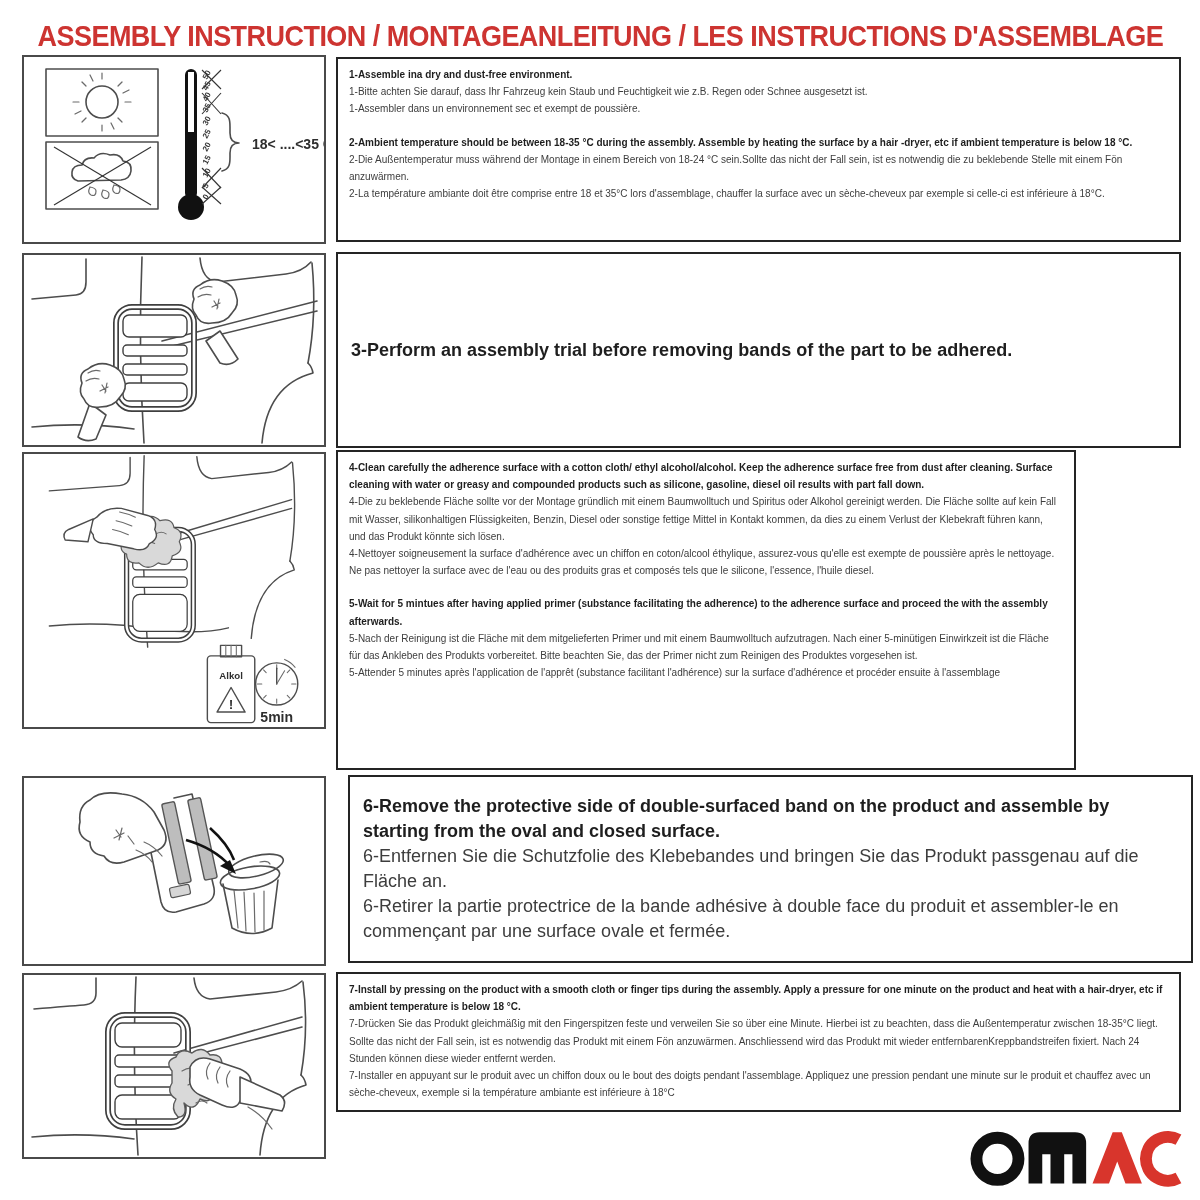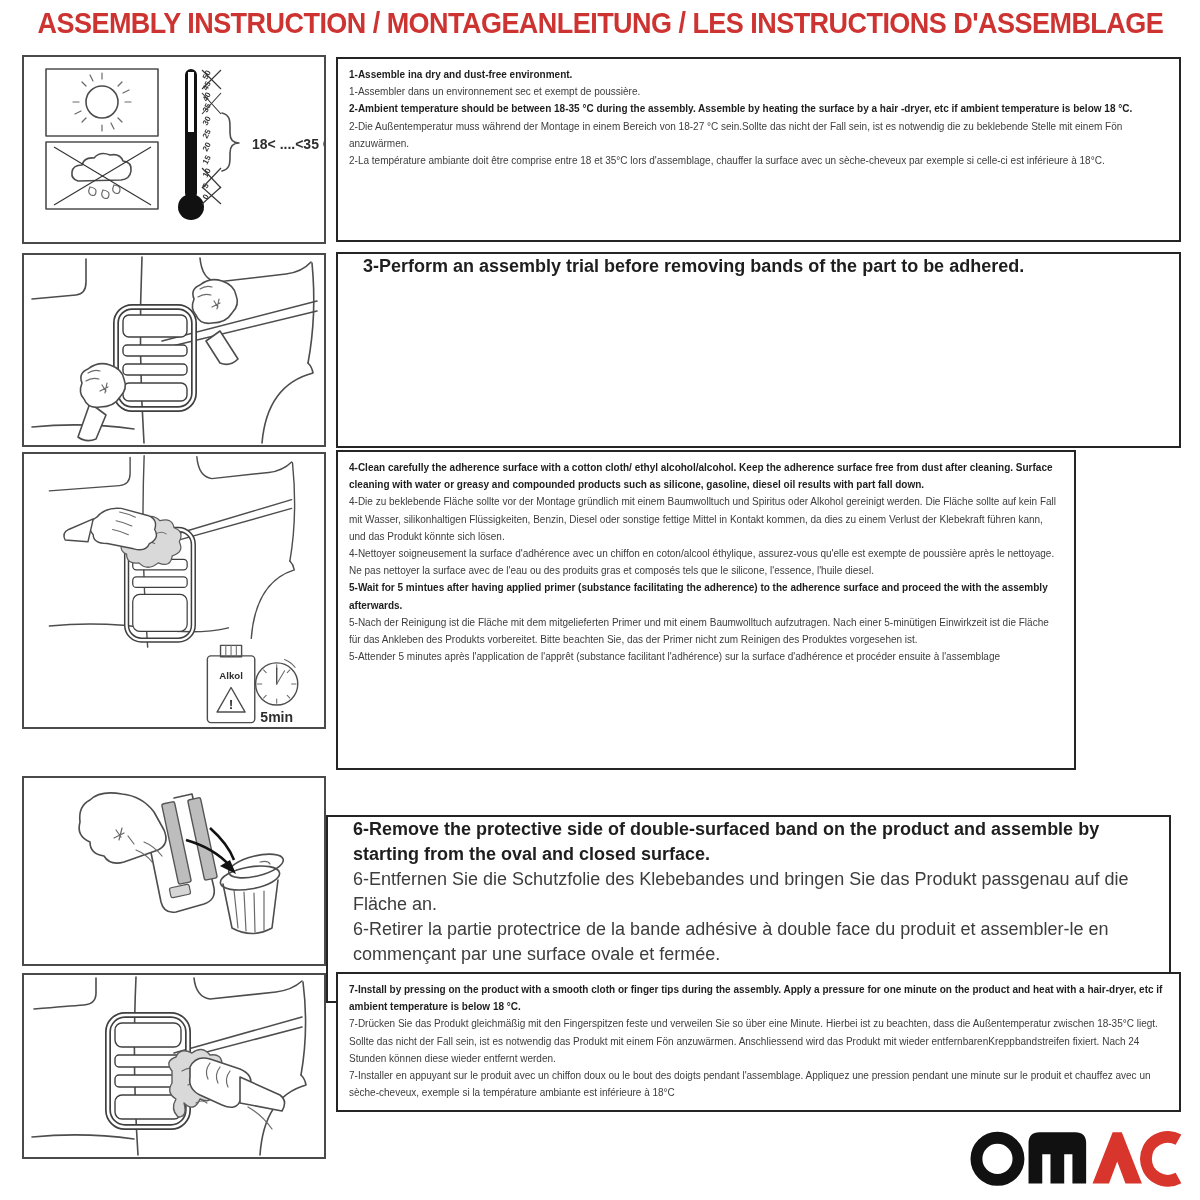--- a/index.html
+++ b/index.html
@@ -1,39 +1,39 @@
 <!DOCTYPE html>
 <html><head>
 <meta charset="utf-8">
 <style>
   html,body{margin:0;padding:0;background:#ffffff;}
   #page{position:relative;width:1200px;height:1200px;background:#fff;overflow:hidden;
         font-family:"Liberation Sans","DejaVu Sans",sans-serif;}
 
   
-  #title{position:absolute;left:0;top:0;width:1200px;height:46px;
+  #title{position:absolute;left:0;top:13px;width:1200px;height:46px;
          display:flex;align-items:center;justify-content:center;}
   #title span{display:inline-block;white-space:nowrap;font-weight:700;font-size:30px;
          letter-spacing:-0.6px;transform:scaleX(0.90);transform-origin:center;
          color:var(--red);}
 
   :root{--red:#cd3431;--logo-red:#d8352c;--ink:#3d3d3d;--ink-bold:#1e1e1e;--line:#4d4d4d;}
 
   
   .panel{position:absolute;background:#fff;box-sizing:border-box;}
   .panel.left{border:2px solid #4a4a4a;}
   .panel.right{border:2px solid #242424;}
 
   .txt-sm{font-size:10px;line-height:17.2px;color:var(--ink);}
   .txt-lg{font-size:18px;line-height:25px;color:var(--ink);}
   p{margin:0;}
   .bold{font-weight:700;color:var(--ink-bold);}
-  .gap{}
+  .gap{margin-top:16px;}
   .pad-sm{padding:7px 12px 4px 11px;}
-  .center-v{display:flex;flex-direction:column;justify-content:flex-start;padding-left:25px;}
+  .center-v{display:flex;flex-direction:column;justify-content:center;padding-left:13px;}
   .narrow{max-width:778px;}
 
   svg{display:block;}
   .ln{stroke:var(--line);stroke-width:1.6;fill:none;stroke-linecap:round;stroke-linejoin:round;}
   .ln-thin{stroke:#6a6a6a;stroke-width:1.2;fill:none;stroke-linecap:round;}
   .frame-outer{stroke:#3f3f3f;stroke-width:6;fill:none;stroke-linejoin:round;}
   .frame-inner{stroke:#ffffff;stroke-width:2.6;fill:none;stroke-linejoin:round;}
   .slot{stroke:#3f3f3f;stroke-width:1.4;fill:#ffffff;}
   .cloth{fill:#d9d9d9;stroke:#5c5c5c;stroke-width:1.4;stroke-linejoin:round;}
   .hand{fill:#ffffff;stroke:#4d4d4d;stroke-width:1.6;stroke-linejoin:round;}
@@ -118,23 +118,24 @@
         </g>
 
         <path class="ln" stroke-width="2" d="M198,56 C206,58 206,64 206,70 L206,76 C206,84 211,86 215,86 C211,86 206,88 206,96 L206,100 C206,106 206,112 198,114"></path>
         <text x="228" y="92" font-size="14" class="illus-label">18&lt; ....&lt;35 C</text>
       </g>
     </svg>
   </div>
 
   <div class="panel right pad-sm" style="left:336px;top:57px;width:845px;height:185px;">
     <p class="txt-sm bold">1-Assemble ina dry and dust-free environment.</p>
+    <p class="txt-sm">1-Bitte achten Sie darauf, dass Ihr Fahrzeug kein Staub und Feuchtigkeit wie z.B. Regen oder Schnee ausgesetzt ist.</p>
     <p class="txt-sm">1-Assembler dans un environnement sec et exempt de poussière.</p>
     <p class="txt-sm bold gap">2-Ambient temperature should be between 18-35 °C  during the assembly. Assemble by heating the surface by a hair -dryer, etc if ambient temperature is below 18 °C.</p>
-    <p class="txt-sm">2-Die Außentemperatur muss während der Montage in einem Bereich von 18-27 °C  sein.Sollte das nicht der Fall sein, ist es notwendig die zu beklebende Stelle mit einem Fön anzuwärmen.</p>
+    <p class="txt-sm">2-Die Außentemperatur muss während der Montage in einem Bereich von 18-24 °C  sein.Sollte das nicht der Fall sein, ist es notwendig die zu beklebende Stelle mit einem Fön anzuwärmen.</p>
     <p class="txt-sm">2-La température ambiante doit être comprise entre 18 et 35°C lors d'assemblage, chauffer la surface avec un sèche-cheveux par exemple si celle-ci est inférieure à 18°C.</p>
   </div>
 
   <div class="panel left" style="left:22px;top:253px;width:304px;height:194px;">
     <svg viewBox="0 0 300 190" width="100%" height="100%">
       <g>
         <path class="ln" d="M8,44 Q40,41 52,40 Q62,39 62,27 L62,4"></path>
         <path class="ln" d="M118,2 Q114,95 120,188"></path>
         <path class="ln" d="M176,3 Q178,25 193,27 L262,19 Q278,17 287,7"></path>
         <path class="ln" d="M288,8 Q293,60 284,108"></path>
@@ -269,21 +270,21 @@
         </g>
       </g>
       <g fill="#111" stroke="#111">
         <path d="M162,62 Q190,70 206,88" fill="none" stroke-width="2.6"></path>
         <polygon points="212,96 196,88 206,82" stroke="none"></polygon>
         <path d="M186,50 Q204,66 210,82" fill="none" stroke-width="2.6"></path>
       </g>
     </svg>
   </div>
 
-  <div class="panel right center-v" style="left:326px;top:775px;width:845px;height:188px;margin-top:40px;">
+  <div class="panel right center-v" style="left:348px;top:775px;width:845px;height:188px;">
     <div class="narrow">
       <p class="txt-lg bold">6-Remove the protective side of double-surfaced band on the product and assemble by starting from the oval and closed surface.</p>
       <p class="txt-lg">6-Entfernen Sie die Schutzfolie des Klebebandes und bringen Sie das Produkt passgenau auf die Fläche an.</p>
       <p class="txt-lg">6-Retirer la partie protectrice de la bande adhésive à double face du produit et assembler-le en commençant par une surface ovale et fermée.</p>
     </div>
   </div>
 
   <div class="panel left" style="left:22px;top:973px;width:304px;height:186px;">
     <svg viewBox="0 0 300 182" width="100%" height="100%">
       <g>

